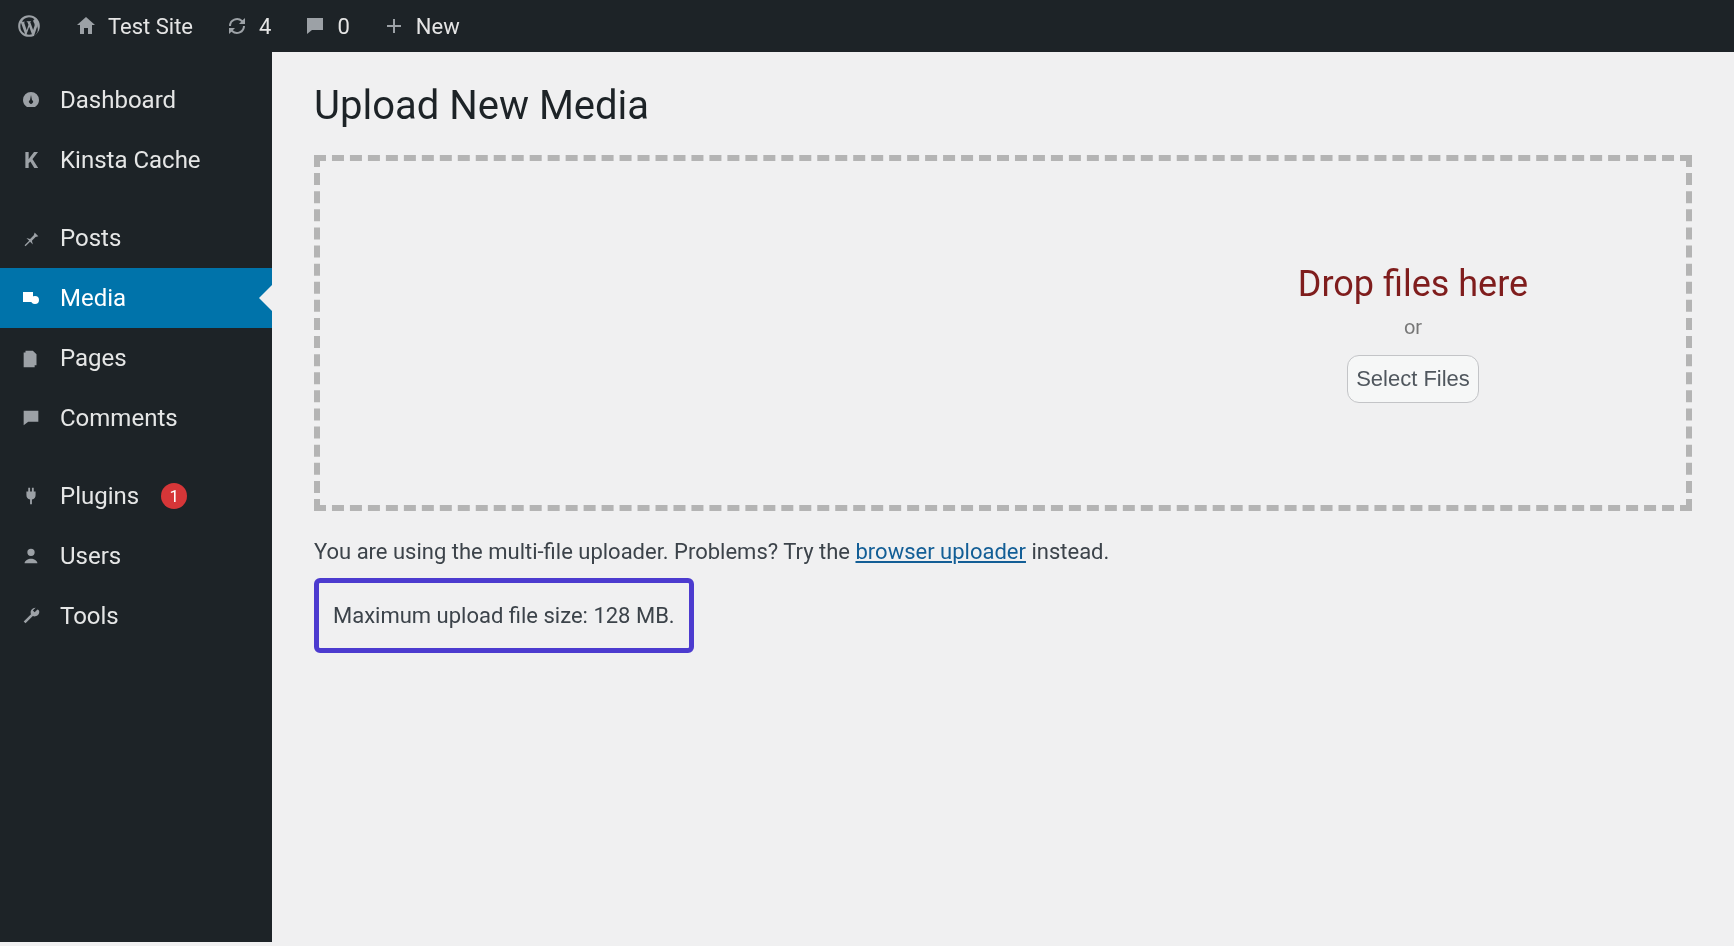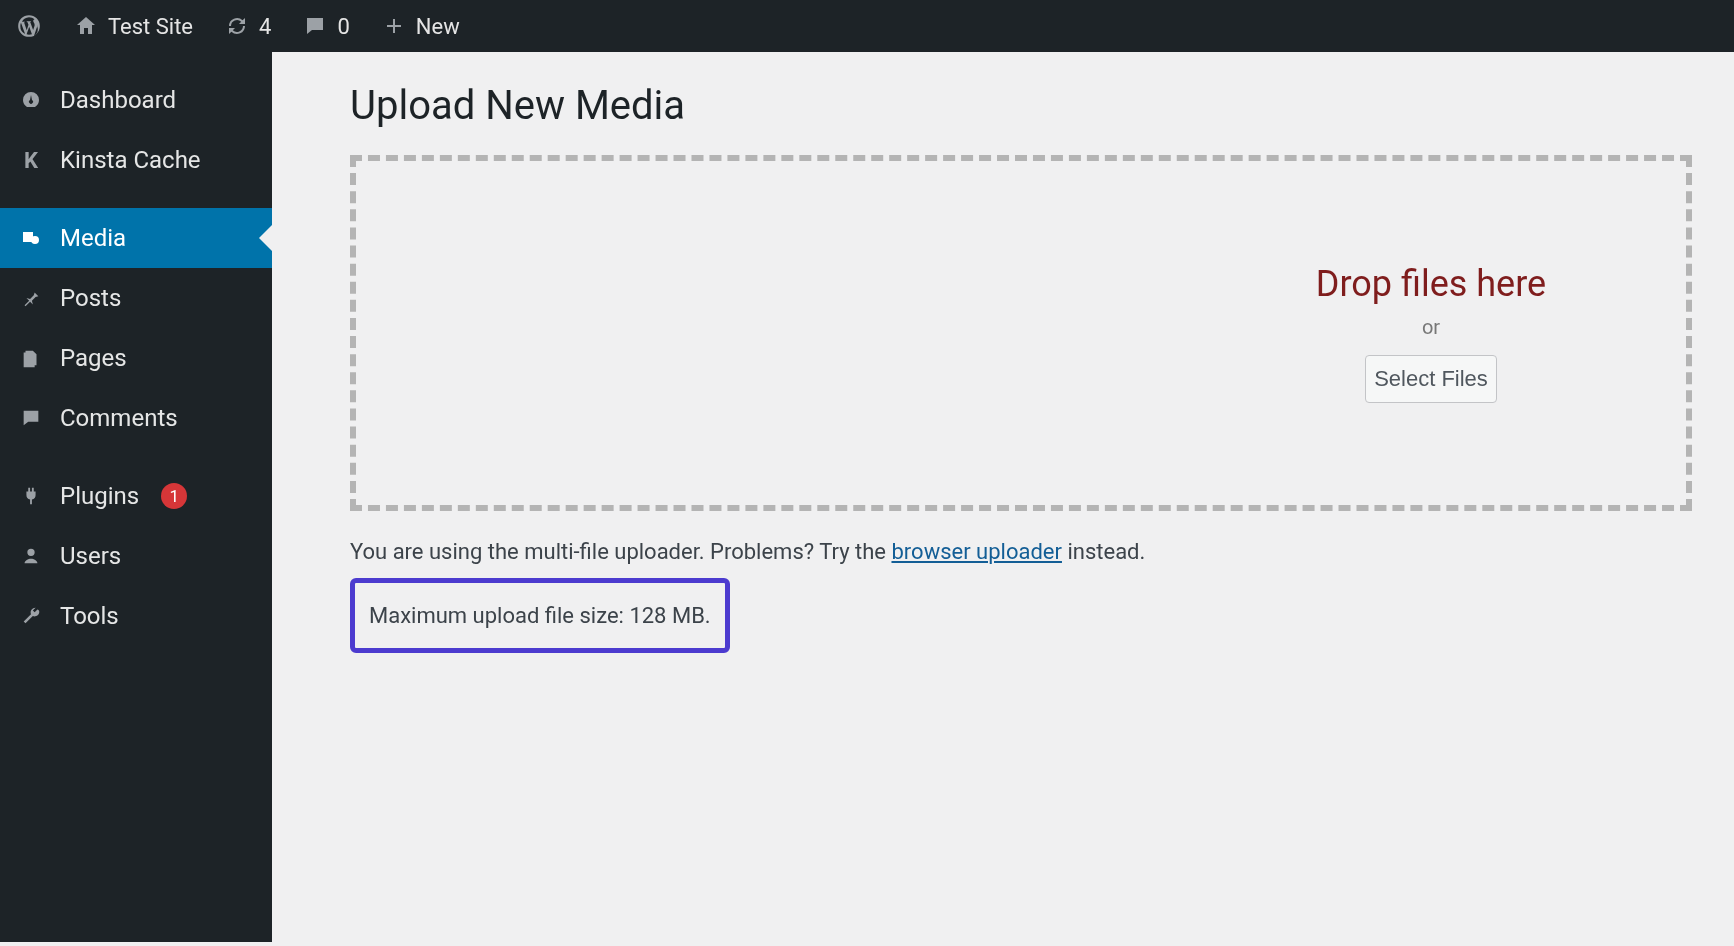--- a/index.html
+++ b/index.html
@@ -22,21 +22,21 @@
   .toolbar .tb-item {
     display: flex;
     align-items: center;
     gap: 10px;
     padding: 0 16px;
     height: 100%;
     cursor: pointer;
   }
   .toolbar .tb-item .icon { display: inline-flex; }
   .toolbar .tb-item span.label { color: #e5e5e5; }
-  .wrap { display: flex; height: calc(100% - 56px); gap: 36px; }
+  .wrap { display: flex; height: calc(100% - 56px); }
   .sidebar {
     width: 272px;
     background: #1d2327;
     color: #f0f0f1;
     font-size: 24px;
     display: flex;
     flex-direction: column;
     padding-top: 18px;
   }
   .menu-item {
@@ -110,21 +110,21 @@
   }
   .dropzone .dz-inner { text-align:center; }
   .drop-text { font-size: 36px; color: #7f1d1d; margin-bottom: 10px; }
   .or-text   { font-size: 20px; color: #777; margin-bottom: 16px; }
   .select-btn {
     background: #f6f7f7;
     border: 1px solid #c3c4c7;
     color: #50575e;
     font-size: 22px;
     padding: 10px 8px;
-    border-radius: 4px;
+    border-radius: 12px;
     cursor: pointer;
   }
   .note-line {
     font-size: 22px;
     color: #3c434a;
     margin-bottom: 14px;
   }
   .note-line a { color: #135e96; text-decoration: underline; }
   .max-size {
     font-size: 22px;
@@ -186,35 +186,35 @@
             <path d="M12 4a8 8 0 00-8 8 8 8 0 004 6.9h8A8 8 0 0020 12a8 8 0 00-8-8zm0 3l1 5a2 2 0 11-2 0l1-5z"></path>
           </svg>
       </span>
       <span>Dashboard</span>
     </div>
     <div class="menu-item">
       <span class="mi-icon" style="font-weight:700;font-size:22px;">K</span>
       <span>Kinsta Cache</span>
     </div>
     <div style="height:18px"></div>
+    <div class="menu-item">
+      <span class="mi-icon">
+        <svg width="22" height="22" viewBox="0 0 24 24" fill="currentColor">
+            <path d="M14 4l6 6-3 1-4 4 1 4-3-3-5 5-1-1 5-5-3-3 4 1 4-4 1-3-2-2z"></path>
+          </svg>
+      </span>
+      <span>Posts</span>
+    </div>
     <div class="menu-item active">
       <span class="mi-icon">
         <svg width="24" height="24" viewBox="0 0 24 24" fill="currentColor">
             <path d="M4 6h10v10H4zM16 10a4 4 0 110 8 4 4 0 010-8z"></path>
           </svg>
       </span>
       <span>Media</span>
-    </div>
-    <div class="menu-item">
-      <span class="mi-icon">
-        <svg width="22" height="22" viewBox="0 0 24 24" fill="currentColor">
-            <path d="M14 4l6 6-3 1-4 4 1 4-3-3-5 5-1-1 5-5-3-3 4 1 4-4 1-3-2-2z"></path>
-          </svg>
-      </span>
-      <span>Posts</span>
     </div>
     <div class="menu-item">
       <span class="mi-icon">
         <svg width="22" height="22" viewBox="0 0 24 24" fill="currentColor">
             <path d="M6 4h8l4 4v12H6zM4 6h2v14h10v2H4z"></path>
           </svg>
       </span>
       <span>Pages</span>
     </div>
     <div class="menu-item">

